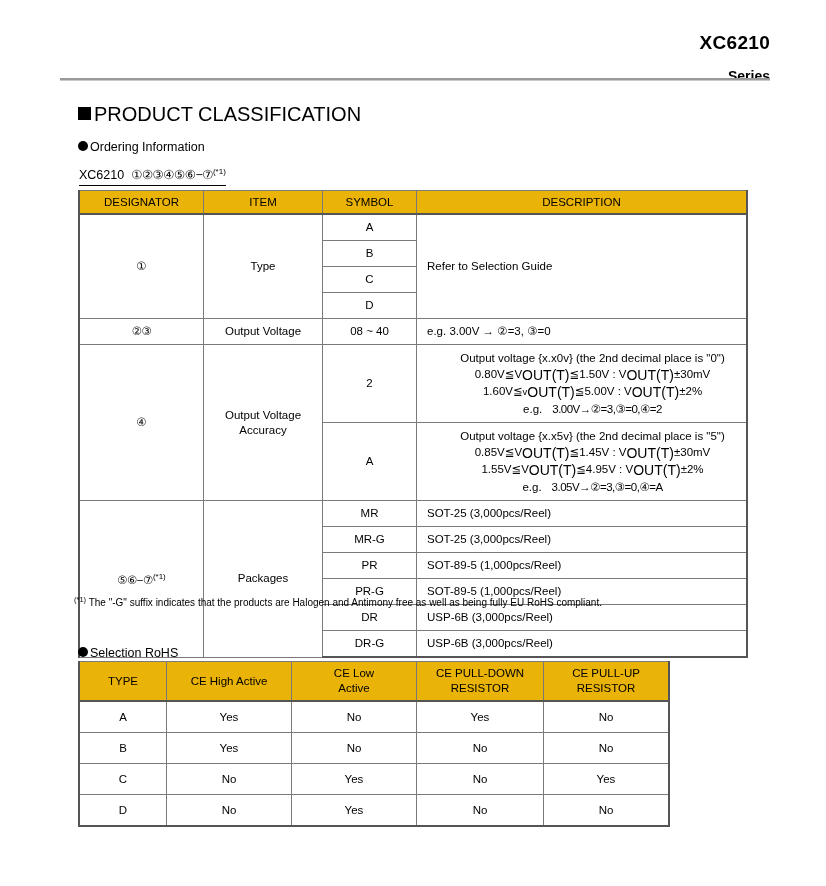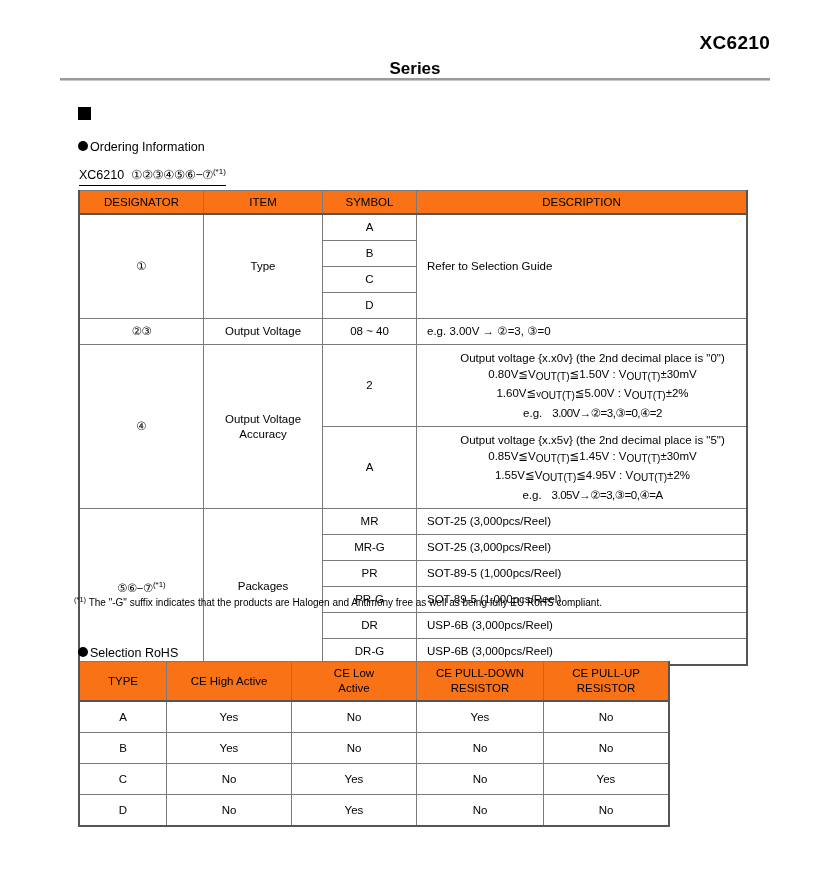--- a/index.html
+++ b/index.html
@@ -24,25 +24,24 @@
     width: 710px;
     text-align: right;
   }
   .page-header .model {
     font-size: 19px;
     font-weight: bold;
     letter-spacing: 0.3px;
     line-height: 22px;
   }
   .page-header .series {
-    font-size: 17px;
+    font-size: 14px;
     font-weight: bold;
     line-height: 14px;
-    margin-top: 8px;
-    text-align: center;
+    margin-top: 15px;
   }
   .header-rule {
     position: absolute;
     top: 78px;
     left: 60px;
     width: 710px;
     height: 2px;
     background: #9a9a9a;
     border-bottom: 1px solid #c9c9c9;
   }
@@ -105,40 +104,40 @@
   }
   table.dsheet td, table.dsheet th {
     border: 1px solid #7a7a7a;
     padding: 2px 4px;
     text-align: center;
     vertical-align: middle;
     font-weight: normal;
     line-height: 15px;
   }
   table.dsheet thead th {
-    background: #f97316;
+    background: #eab308;
     border-bottom: 2px solid #555;
     height: 18px;
   }
   table.dsheet .outer-l { border-left: 2px solid #555; }
   table.dsheet .outer-r { border-right: 2px solid #555; }
   table.dsheet .outer-b { border-bottom: 2px solid #555; }
   .td-left { text-align: left !important; padding-left: 10px !important; }
 
   
   #ordering-table { top: 190px; left: 78px; width: 670px; }
   #ordering-table .c-des { width: 115px; }
   #ordering-table .c-item { width: 110px; }
   #ordering-table .c-sym { width: 85px; }
   #ordering-table .r25 { height: 21px; }
 
   .desc-block { text-align: center; line-height: 16px; padding: 3px 0 3px 22px; }
   .desc-block .eg { padding-left: 0px; display: block; margin-top: 1px; }
   .desc-block .eg .lbl { margin-right: 10px; }
-  .vsub { font-size: 10px; vertical-align: -2px; letter-spacing: 0; }
+  .vsub { font-size: 14px; vertical-align: -2px; letter-spacing: 0; }
   .vname { font-size: 11.5px; }
   .vname-sm { font-size: 9.5px; }
   .nowrap { white-space: nowrap; }
 
   
   .footnote {
     position: absolute;
     top: 593px;
     left: 74px;
     font-size: 10px;
@@ -163,21 +162,21 @@
 </head>
 <body>
 
 <div class="page-header">
   <div class="model">XC6210</div>
   <div class="series">Series</div>
 </div>
 <div class="header-rule"></div>
 
 <div class="section-title">
-  <span class="sq-bullet"></span>
+  <span class="sq-bullet"></span><span>PRODUCT CLASSIFICATION</span>
 </div>
 
 <div class="subsection" id="ordering-info-title">
   <span class="rd-bullet"></span><span>Ordering Information</span>
 </div>
 
 <div class="order-code">
   <span>XC6210</span><span class="codenums circnum">①②③④⑤⑥−⑦</span><span class="sup">(*1)</span>
 </div>
 

